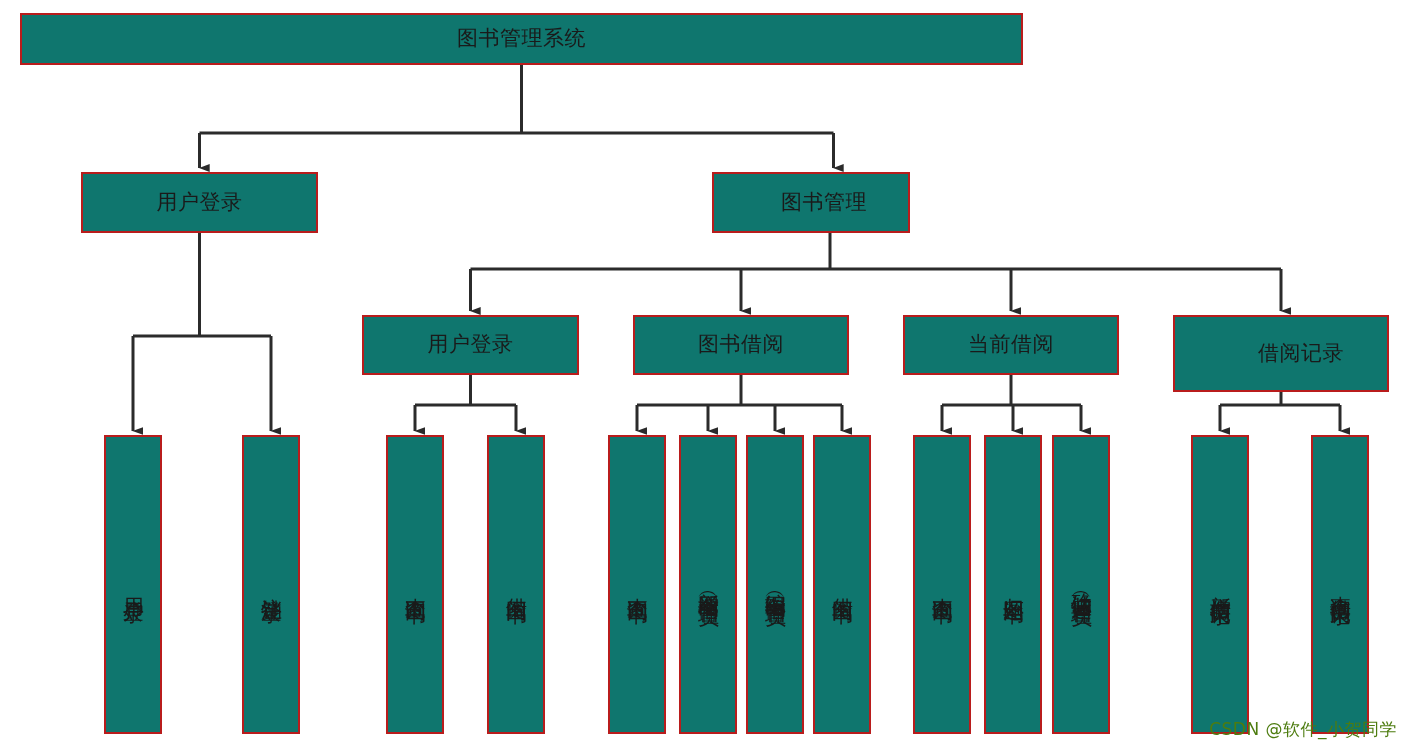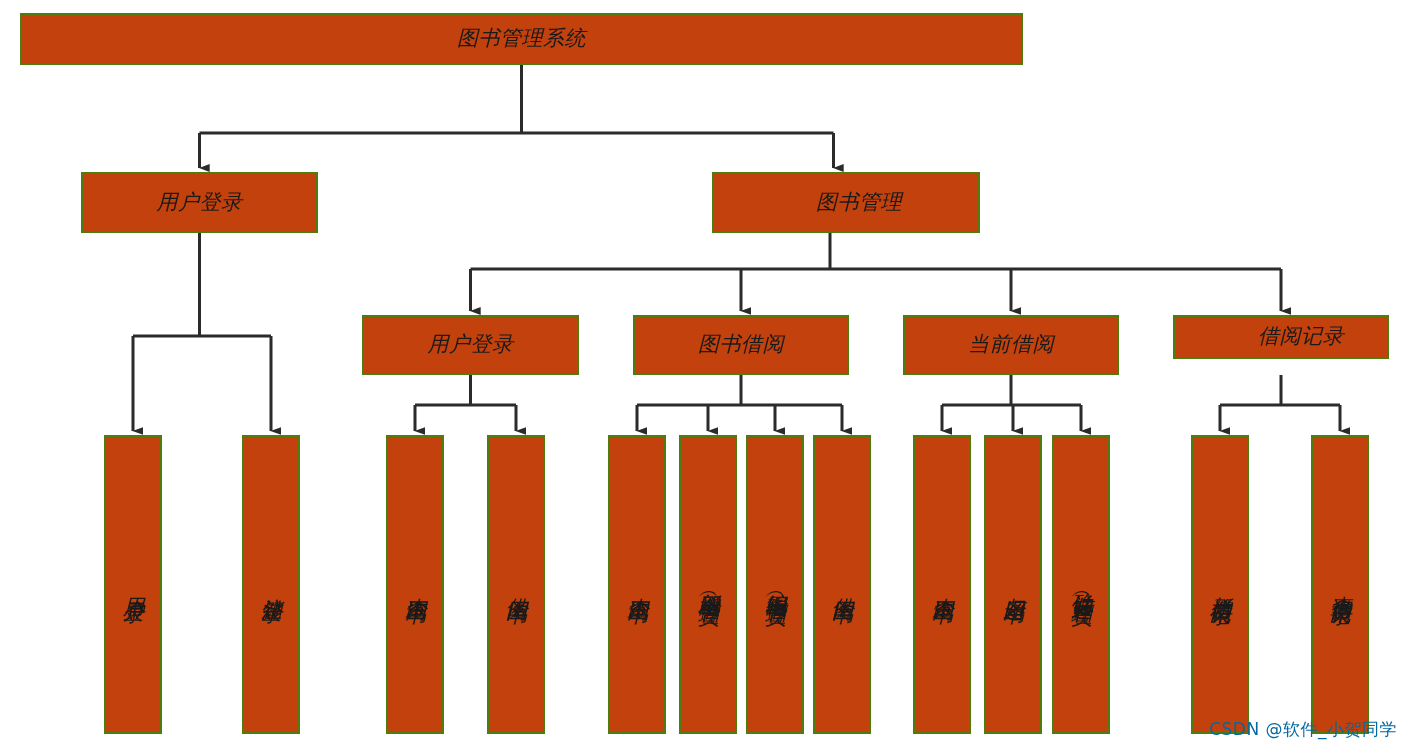--- a/index.html
+++ b/index.html
@@ -23,27 +23,26 @@
     position: absolute;
     left: 0;
     top: 0;
     width: 1405px;
     height: 747px;
     pointer-events: none;
   }
   .node {
     position: absolute;
     box-sizing: border-box;
-    background: #c2410c;
-    border: 2px solid #4d7c0f;
+    background: #0f766e;
+    border: 2px solid #b91c1c;
     display: flex;
     align-items: center;
     justify-content: center;
     overflow: hidden;
-    font-style: italic;
   }
   .node .label {
     color: #1a1a1a;
     text-align: center;
     line-height: 1.12;
     white-space: pre-wrap;
   }
   .node.horiz .label {
     font-size: 21px;
     letter-spacing: 0.5px;
@@ -57,21 +56,21 @@
     text-orientation: upright;
     font-size: 21px;
     letter-spacing: 2px;
     line-height: 1;
   }
   #watermark {
     position: absolute;
     right: 8px;
     bottom: 6px;
     font-size: 17px;
-    color: #0369a1;
+    color: #4d7c0f;
     letter-spacing: 0.5px;
     user-select: none;
   }
 </style>
 </head>
 <body>
 
 <div id="diagram-root">
 
   <svg class="edges" viewBox="0 0 1405 747" xmlns="http://www.w3.org/2000/svg">
@@ -136,34 +135,34 @@
     </g>
   </svg>
 
   <div class="node horiz" style="left: 20px; top: 13px; width: 1003px; height: 52px;">
     <span class="label">图书管理系统</span>
   </div>
 
   <div class="node horiz" style="left: 81px; top: 172px; width: 237px; height: 61px;">
     <span class="label">用户登录</span>
   </div>
-  <div class="node horiz" style="left: 712px; top: 172px; width: 268px; height: 61px; padding-left: 26px;">
+  <div class="node horiz" style="left: 712px; top: 172px; width: 198px; height: 61px; padding-left: 26px;">
     <span class="label">图书管理</span>
   </div>
 
   <div class="node horiz" style="left: 362px; top: 315px; width: 217px; height: 60px;">
     <span class="label">用户登录</span>
   </div>
   <div class="node horiz" style="left: 633px; top: 315px; width: 216px; height: 60px; align-items: center;">
     <span class="label">图书借阅</span>
   </div>
   <div class="node horiz" style="left: 903px; top: 315px; width: 216px; height: 60px;">
     <span class="label">当前借阅</span>
   </div>
-  <div class="node horiz" style="left: 1173px; top: 315px; width: 216px; height: 44px; padding-left: 40px;">
+  <div class="node horiz" style="left: 1173px; top: 315px; width: 216px; height: 77px; padding-left: 40px;">
     <span class="label">借阅记录</span>
   </div>
 
   <div class="node vert" style="left: 104px; top: 435px; width: 58px; height: 299px;">
     <span class="label">用户登录</span>
   </div>
   <div class="node vert" style="left: 242px; top: 435px; width: 58px; height: 299px;">
     <span class="label">注销登录</span>
   </div>
   <div class="node vert" style="left: 386px; top: 435px; width: 58px; height: 299px;">

